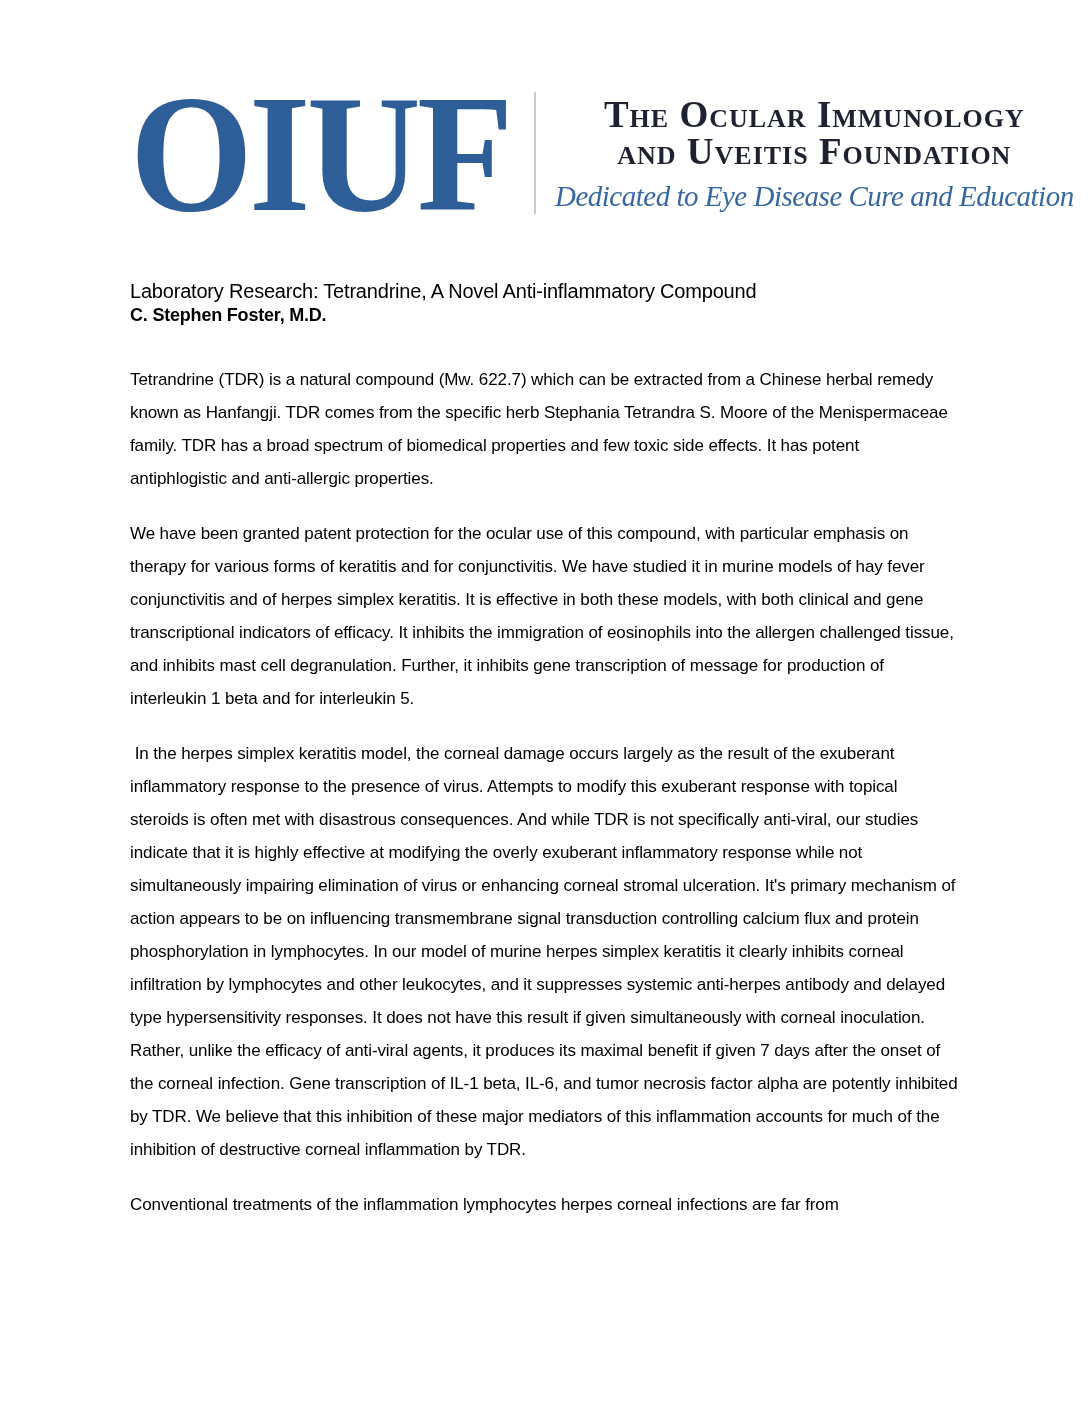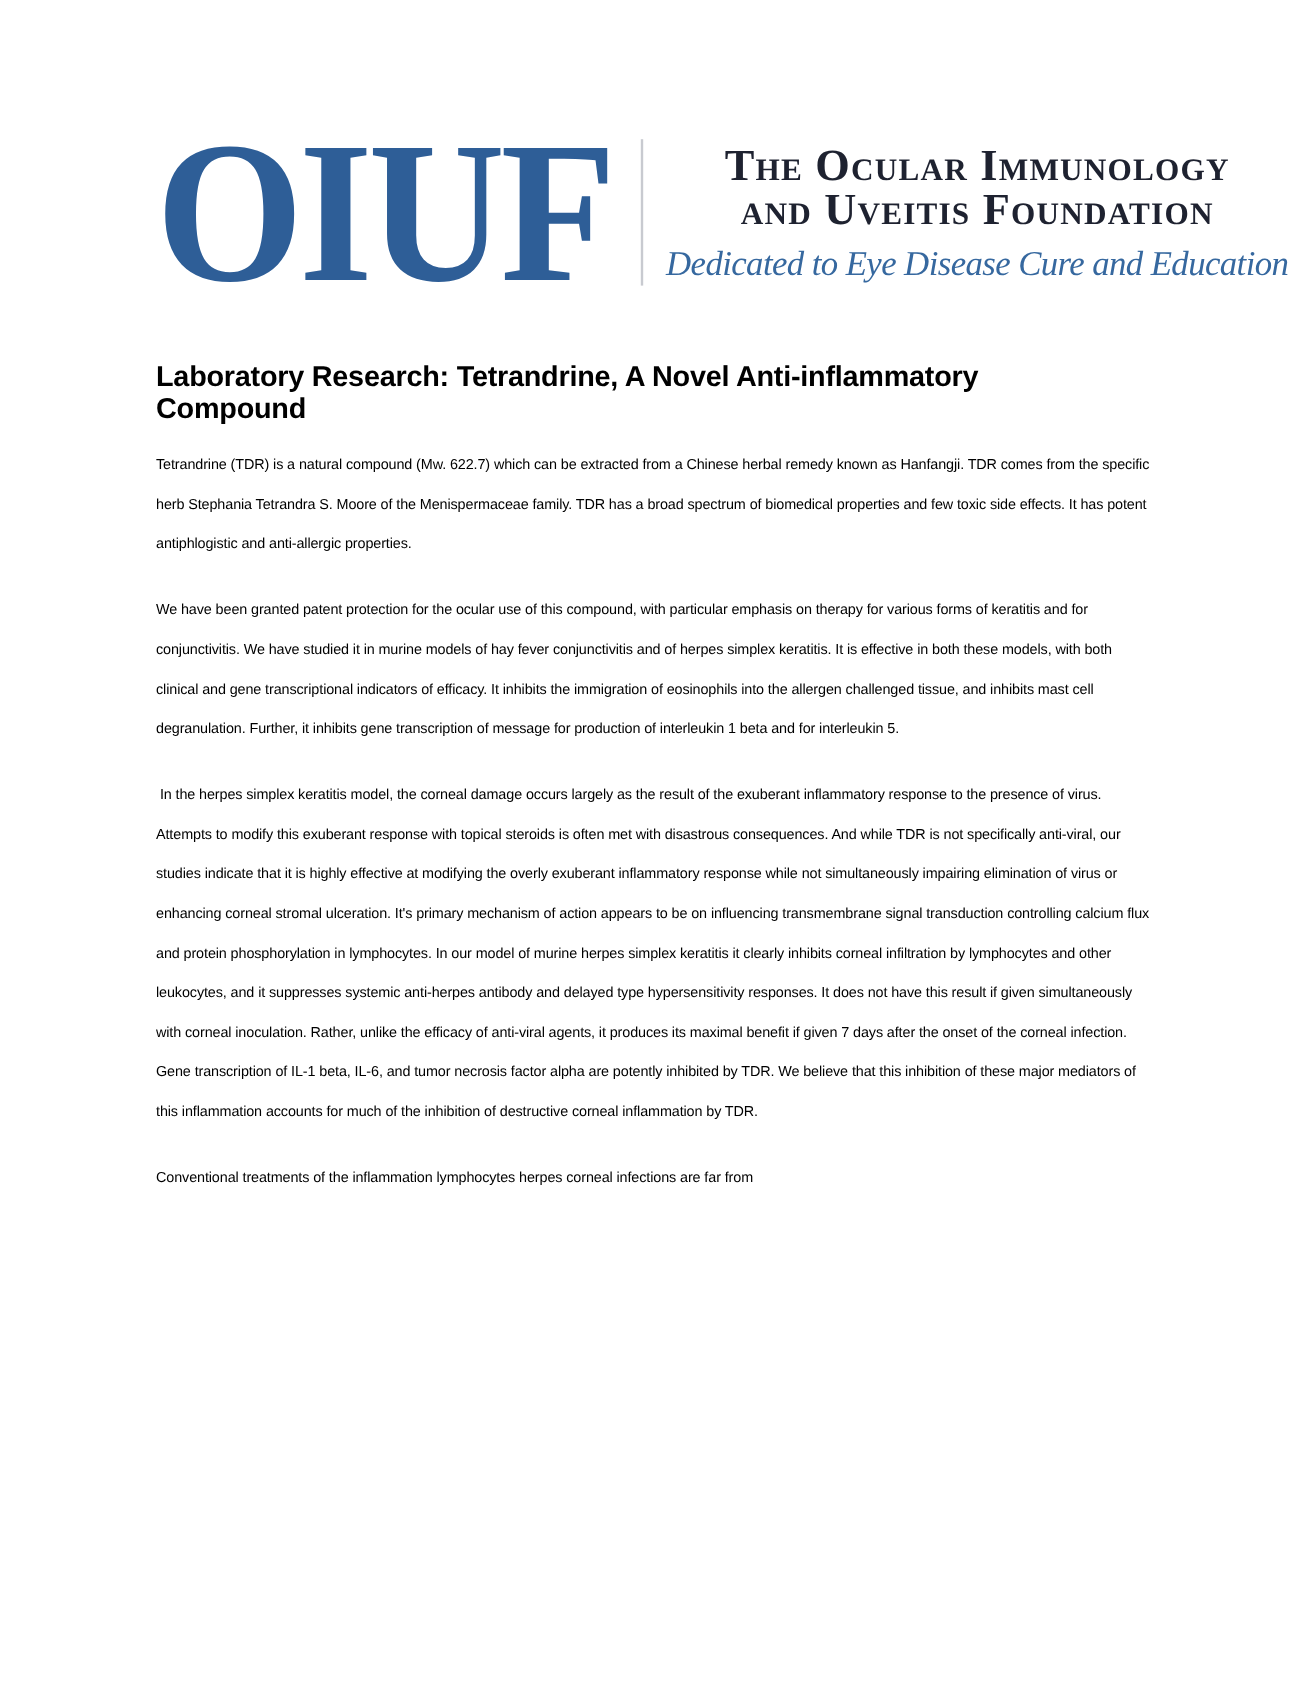--- a/index.html
+++ b/index.html
@@ -15,21 +15,21 @@
   body {
     width: 1088px;
     height: 1408px;
     overflow: hidden;
     font-family: "Liberation Sans", sans-serif;
     color: var(--body-black);
   }
   .page {
     width: 1072px;
     height: 1408px;
-    padding: 114px 133px 0 130px;
+    padding: 90px 133px 0 130px;
   }
   
   .logo-row {
     display: flex;
     align-items: center;
     height: 126px;
     margin-bottom: 62px;
   }
   .wordmark {
     font-family: "Liberation Serif", serif;
@@ -72,36 +72,35 @@
     font-weight: 400;
     font-size: 29px;
     line-height: 30px;
     letter-spacing: -0.5px;
     color: var(--tagline-blue);
     margin-top: 11px;
     white-space: nowrap;
   }
   
   .article-title {
-    font-size: 24px;
-    font-weight: bold;
+    font-size: 20px;
+    font-weight: normal;
     letter-spacing: -0.2px;
     line-height: 26px;
-    margin-bottom: 17px;
   }
   .article-author {
     font-size: 18px;
     font-weight: bold;
     letter-spacing: -0.2px;
     line-height: 22px;
     margin-bottom: 37px;
   }
   .article-body { width: 828px; }
   .body-para {
-    font-size: 12px;
+    font-size: 17px;
     line-height: 33px;
     letter-spacing: -0.1px;
     margin-bottom: 22px;
     white-space: pre-wrap;
   }
 </style>
 </head>
 <body>
 
 <div class="page">
@@ -113,20 +112,21 @@
       <div class="logo-name">
         <div>The Ocular Immunology</div>
         <div>and Uveitis Foundation</div>
       </div>
       <div class="logo-tagline">Dedicated to Eye Disease Cure and Education</div>
     </div>
   </header>
 
   <main class="article">
     <h1 class="article-title">Laboratory Research: Tetrandrine, A Novel Anti-inflammatory Compound</h1>
+    <p class="article-author">C. Stephen Foster, M.D.</p>
     <div class="article-body">
         <p class="body-para">Tetrandrine (TDR) is a natural compound (Mw. 622.7) which can be extracted from a Chinese herbal remedy known as Hanfangji. TDR comes from the specific herb Stephania Tetrandra S. Moore of the Menispermaceae family. TDR has a broad spectrum of biomedical properties and few toxic side effects. It has potent antiphlogistic and anti-allergic properties.</p>
         <p class="body-para">We have been granted patent protection for the ocular use of this compound, with particular emphasis on therapy for various forms of keratitis and for conjunctivitis. We have studied it in murine models of hay fever conjunctivitis and of herpes simplex keratitis. It is effective in both these models, with both clinical and gene transcriptional indicators of efficacy. It inhibits the immigration of eosinophils into the allergen challenged tissue, and inhibits mast cell degranulation. Further, it inhibits gene transcription of message for production of interleukin 1 beta and for interleukin 5.</p>
         <p class="body-para"> In the herpes simplex keratitis model, the corneal damage occurs largely as the result of the exuberant inflammatory response to the presence of virus. Attempts to modify this exuberant response with topical steroids is often met with disastrous consequences. And while TDR is not specifically anti-viral, our studies indicate that it is highly effective at modifying the overly exuberant inflammatory response while not simultaneously impairing elimination of virus or enhancing corneal stromal ulceration. It's primary mechanism of action appears to be on influencing transmembrane signal transduction controlling calcium flux and protein phosphorylation in lymphocytes. In our model of murine herpes simplex keratitis it clearly inhibits corneal infiltration by lymphocytes and other leukocytes, and it suppresses systemic anti-herpes antibody and delayed type hypersensitivity responses. It does not have this result if given simultaneously with corneal inoculation. Rather, unlike the efficacy of anti-viral agents, it produces its maximal benefit if given 7 days after the onset of the corneal infection. Gene transcription of IL-1 beta, IL-6, and tumor necrosis factor alpha are potently inhibited by TDR. We believe that this inhibition of these major mediators of this inflammation accounts for much of the inhibition of destructive corneal inflammation by TDR.</p>
         <p class="body-para">Conventional treatments of the inflammation lymphocytes herpes corneal infections are far from</p>
       </div>
   </main>
 
 </div>
 

